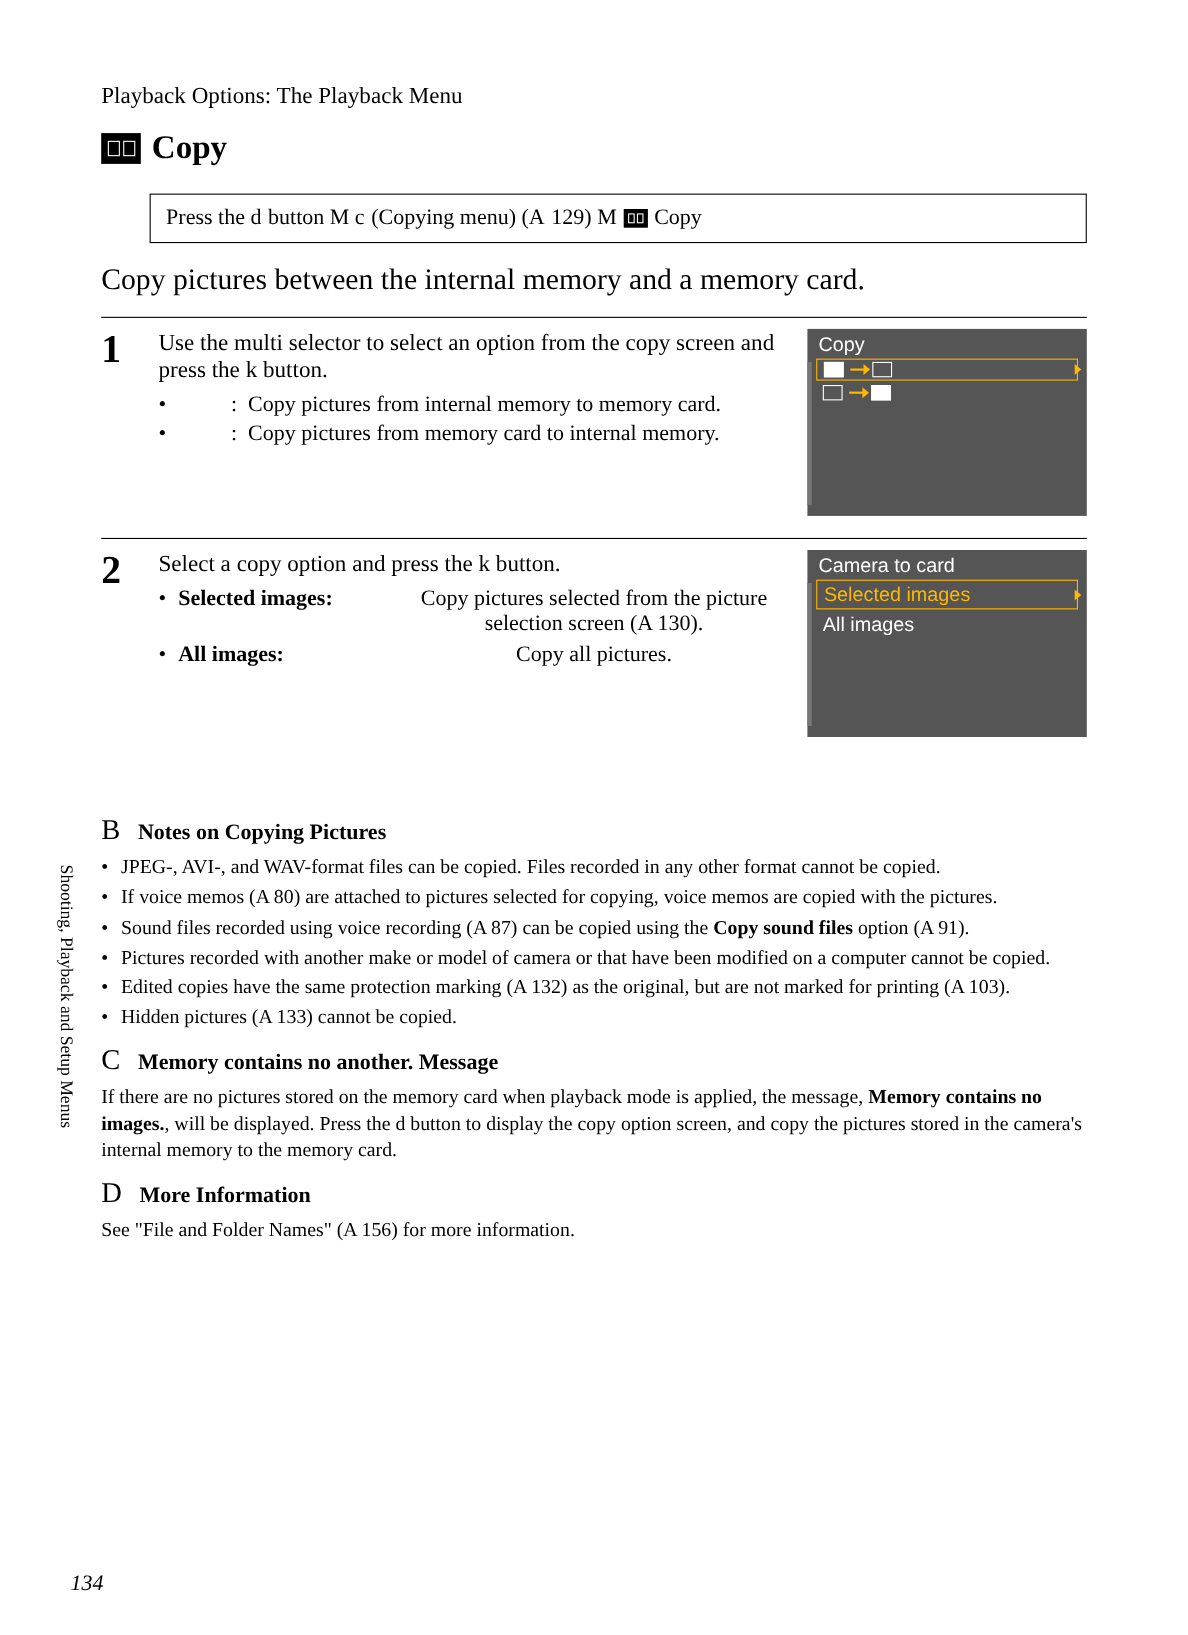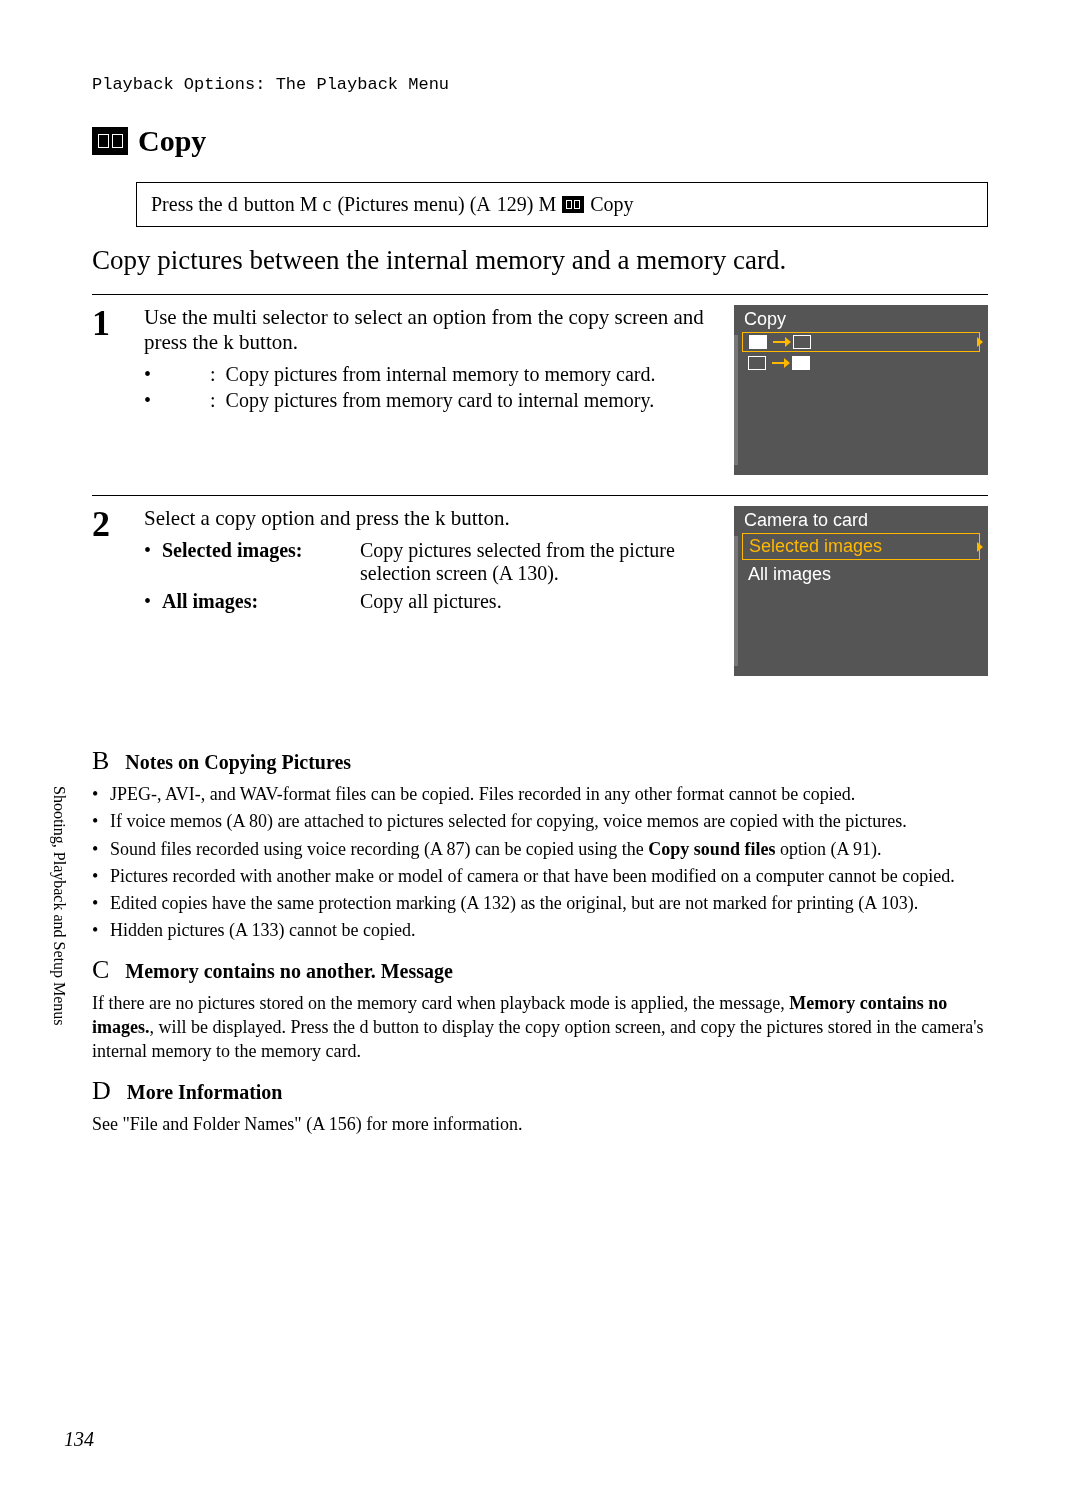--- a/index.html
+++ b/index.html
@@ -8,23 +8,22 @@
     background: #fff;
     width: 1080px;
     height: 1486px;
     position: relative;
     color: #000;
   }
   .page {
     padding: 75px 92px 0 92px;
   }
   .header-title {
-    font-size: 17px;
-    margin-bottom: 30px;
-    font-family: Liberation Mono, monospace;
+    font-size: 21px;
+    margin-bottom: 18px;
   }
   .section-title {
     display: flex;
     align-items: center;
     gap: 10px;
     font-size: 30px;
     font-weight: bold;
     margin-bottom: 24px;
   }
   .copy-icon {
@@ -114,21 +113,21 @@
     list-style: none;
     font-size: 20px;
   }
   .bullet-list2 li {
     display: flex;
     gap: 8px;
     margin-bottom: 5px;
   }
   .bullet-list2 .bdot { width: 10px; }
   .bullet-list2 .labelcol { width: 190px; font-weight: bold; }
-  .bullet-list2 .desc { flex: 1; }
+  .bullet-list2 .desc { flex: 1; text-align: center; }
   .screenshot {
     width: 254px;
     height: 170px;
     background: #555;
     color: #fff;
     font-family: Arial, Helvetica, sans-serif;
     font-size: 18px;
     flex-shrink: 0;
   }
   .ss-title {
@@ -238,21 +237,21 @@
     <span class="copy-icon">
         <span></span>
         <span></span>
       </span>
     <span>Copy</span>
   </div>
 
   <div class="breadcrumb-box">
     <span>Press the d</span>
     <span>button M  c</span>
-    <span>(Pictures menu) (A</span>
+    <span>(Copying menu) (A</span>
     <span>129) M</span>
     <span class="mini-copy-icon">
         <span></span>
         <span></span>
       </span>
     <span>Copy</span>
   </div>
 
   <div class="intro-text">Copy pictures between the internal memory and a memory card.</div>
   <hr>

